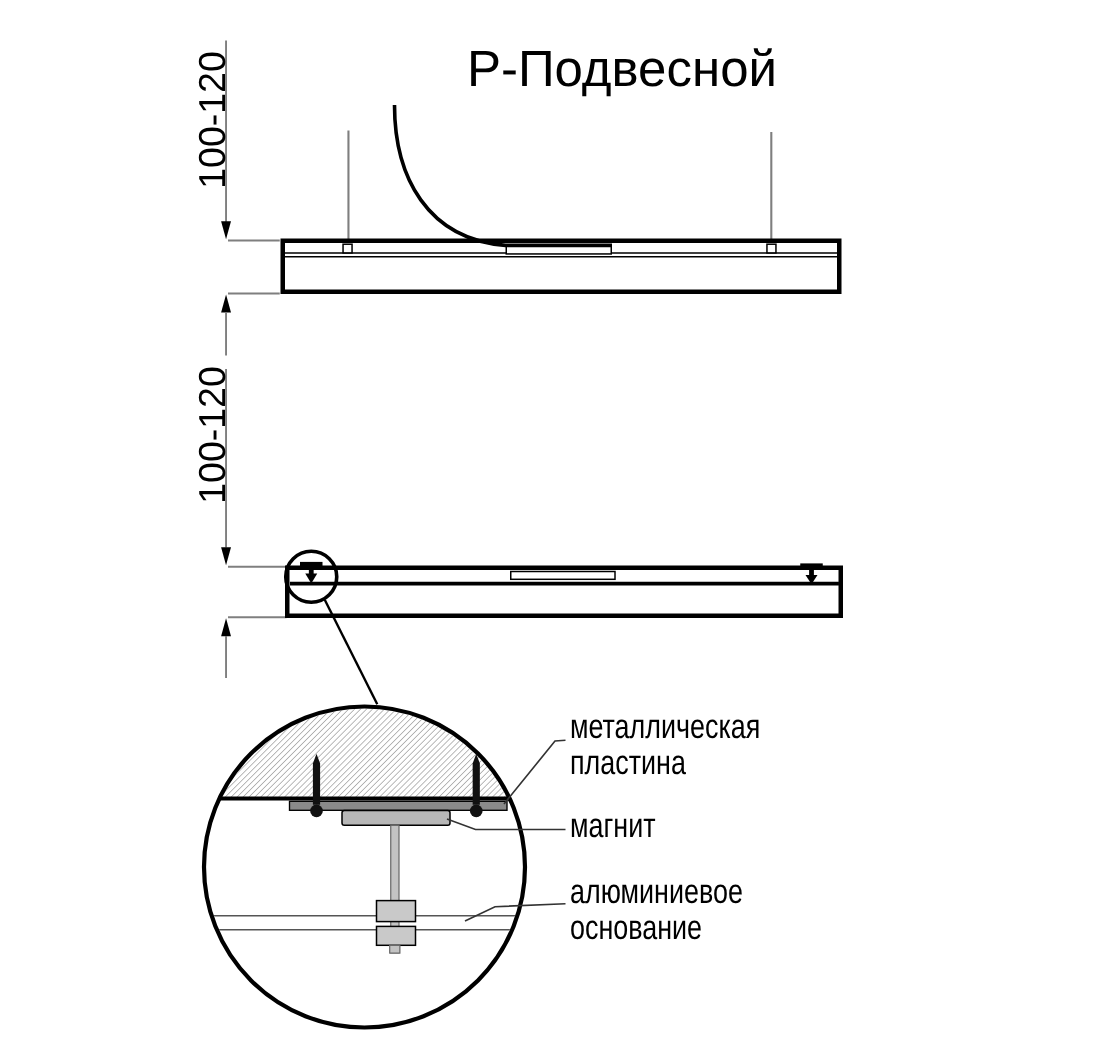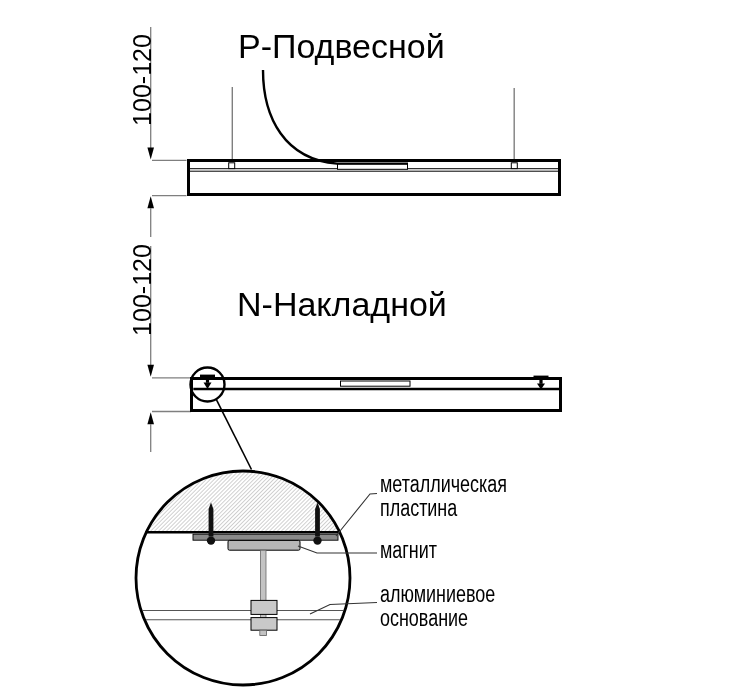--- a/index.html
+++ b/index.html
@@ -5,21 +5,21 @@
   html,body{margin:0;padding:0;}
   body{
     width:731px;height:700px;position:relative;overflow:hidden;
     background:#ffffff;
     font-family:"Liberation Sans", sans-serif;
     color:#000;
   }
   .sheet{position:absolute;inset:0;width:731px;height:700px;}
   svg.linework{position:absolute;left:0;top:0;width:731px;height:700px;}
   .view-title{
-    position:absolute;width:280px;text-align:left;
+    position:absolute;width:280px;text-align:right;
     font-size:34px;line-height:40px;font-weight:400;color:#000;
     white-space:nowrap;
   }
   .dim-label{
     position:absolute;width:120px;height:30px;line-height:30px;text-align:center;
     font-size:25px;color:#000;transform:rotate(-90deg);white-space:nowrap;
   }
   .detail-label{
     position:absolute;left:380px;
     font-size:23px;line-height:24px;color:#000;
@@ -126,21 +126,20 @@
       <polyline points="336,536 370,494 377,493.5"></polyline>
       <polyline points="298,546 317,553 377,553"></polyline>
       <polyline points="310,614 330,604.5 377,602.5"></polyline>
     </g>
   </svg>
 
   <div class="view-title" style="left:238px;top:26px;">Р-Подвесной</div>
 
   <div class="dim-label" style="left:82px;top:65px;">100-120</div>
 
-  <div class="view-title" style="left:237px;top:284px;">N-Накладной</div>
 
   <div class="dim-label" style="left:82px;top:275px;">100-120</div>
 
   <div class="detail-label" style="top:472px;">металлическая
 пластина</div>
 
   <div class="detail-label" style="top:538px;">магнит</div>
 
   <div class="detail-label" style="top:582px;">алюминиевое
 основание</div>

